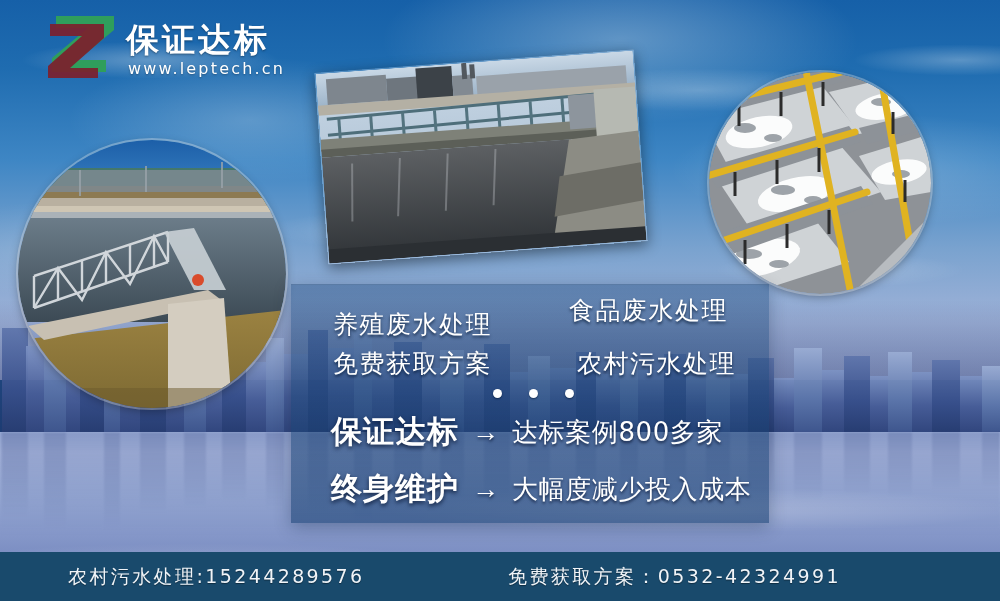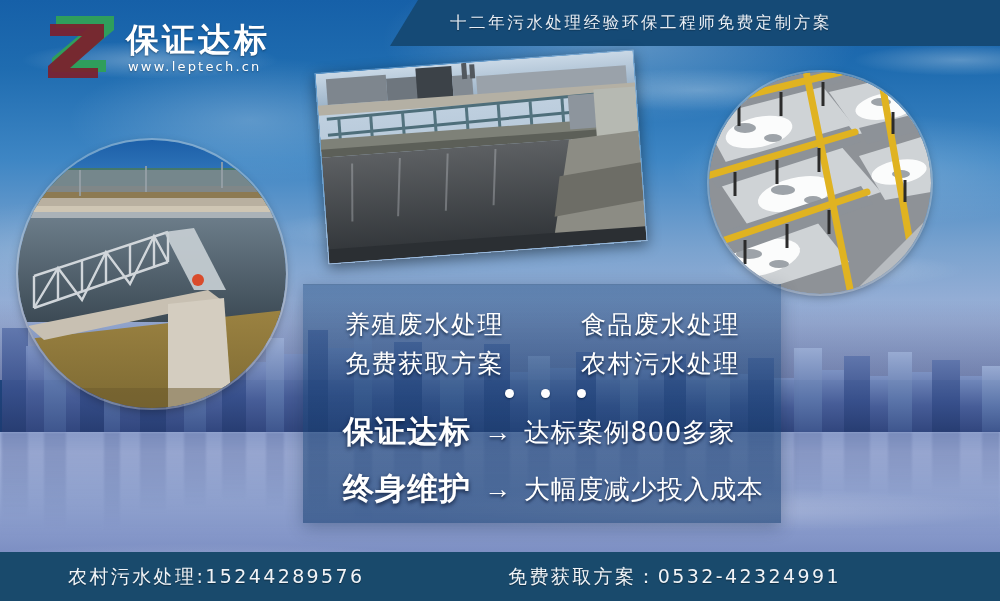--- a/index.html
+++ b/index.html
@@ -70,21 +70,21 @@
 
   
   .logo{position:absolute;left:48px;top:14px;width:250px;height:72px;}
   .logo-mark{position:absolute;left:0;top:0;width:70px;height:66px;}
   .logo-cn{
     position:absolute;left:78px;top:4px;color:#ffffff;font-size:33px;
     font-weight:bold;letter-spacing:3px;font-family:"DejaVu Sans",sans-serif;
     text-shadow:0 1px 2px rgba(0,0,0,.35);white-space:nowrap;
   }
   .logo-url{
-    position:absolute;left:80px;top:45px;color:#ffffff;font-size:13px;
+    position:absolute;left:80px;top:45px;color:#ffffff;font-size:16px;
     letter-spacing:2.2px;font-family:"DejaVu Sans",sans-serif;
     text-shadow:0 1px 2px rgba(0,0,0,.30);white-space:nowrap;
   }
 
   
   .photo{position:absolute;overflow:hidden;}
   .circle{border-radius:50%;box-shadow:0 0 0 2px rgba(255,255,255,.30),0 3px 10px rgba(0,0,0,.35);}
 
   .ph-left{left:18px;top:140px;width:268px;height:268px;}
   .ph-right{left:709px;top:72px;width:222px;height:222px;}
@@ -94,31 +94,30 @@
     box-shadow:0 4px 14px rgba(0,0,0,.45);
     border:1px solid rgba(255,255,255,.25);
   }
 
   
   .panel{
     position:absolute;left:291px;top:284px;width:478px;height:238px;
     background:linear-gradient(180deg,rgba(30,74,126,.42) 0%,rgba(24,66,116,.50) 45%,rgba(22,62,112,.58) 100%);
     border-top:1px solid rgba(255,255,255,.10);
     box-shadow:0 4px 16px rgba(10,30,60,.30);
-    margin-left:12px;
   }
   .svc{
     position:absolute;color:#ffffff;font-size:25px;letter-spacing:1.5px;
     font-family:"DejaVu Sans",sans-serif;white-space:nowrap;
     text-shadow:0 2px 3px rgba(0,20,45,.75);
   }
   .svc-1{left:42px;top:23px;}
-  .svc-2{left:278px;top:23px;}
+  .svc-2{left:278px;top:9px;}
   .svc-3{left:42px;top:62px;}
-  .svc-4{left:278px;top:62px;}
+  .svc-4{left:286px;top:62px;}
 
   .dots{position:absolute;left:202px;top:104px;display:flex;gap:27px;}
   .dot{width:9px;height:9px;border-radius:50%;background:#ffffff;box-shadow:0 1px 2px rgba(0,20,45,.6);}
 
   .claim{position:absolute;display:flex;align-items:center;}
   .claim-1{left:40px;top:126px;}
   .claim-2{left:40px;top:183px;}
   .claim-head{
     color:#ffffff;font-size:31px;font-weight:bold;letter-spacing:1px;
     font-family:"DejaVu Sans",sans-serif;white-space:nowrap;
@@ -224,23 +223,20 @@
     <div class="refl" style="left:706px;width:24px;height:58px;"></div>
     <div class="refl" style="left:748px;width:26px;height:62px;"></div>
     <div class="refl" style="left:794px;width:28px;height:70px;"></div>
     <div class="refl" style="left:844px;width:26px;height:64px;"></div>
     <div class="refl" style="left:888px;width:24px;height:66px;"></div>
     <div class="refl" style="left:932px;width:28px;height:60px;"></div>
     <div class="refl" style="left:982px;width:18px;height:56px;"></div>
   </div>
   <div class="water-sheen"></div>
 
-  <div class="header-bar">
-    <div class="header-text">十二年污水处理经验环保工程师免费定制方案</div>
-  </div>
 
   <div class="logo">
     <div class="logo-mark">
       <svg width="70" height="66" viewBox="0 0 70 66">
         <polygon points="8,2 66,2 66,16 30,46 58,46 58,58 4,58 4,44 40,14 8,14" fill="#2f9e5c"></polygon>
         <polygon points="2,10 56,10 56,24 22,54 50,54 50,64 0,64 0,52 34,22 2,22" fill="#7d202c" opacity="0.92"></polygon>
       </svg>
     </div>
     <div class="logo-cn">保证达标</div>
     <div class="logo-url">www.leptech.cn</div>

